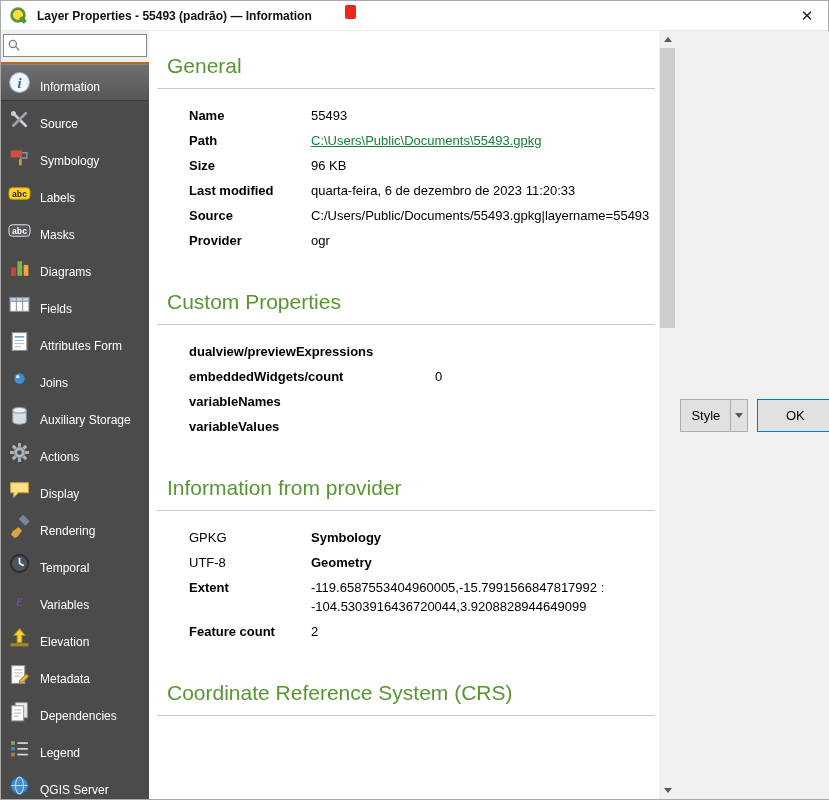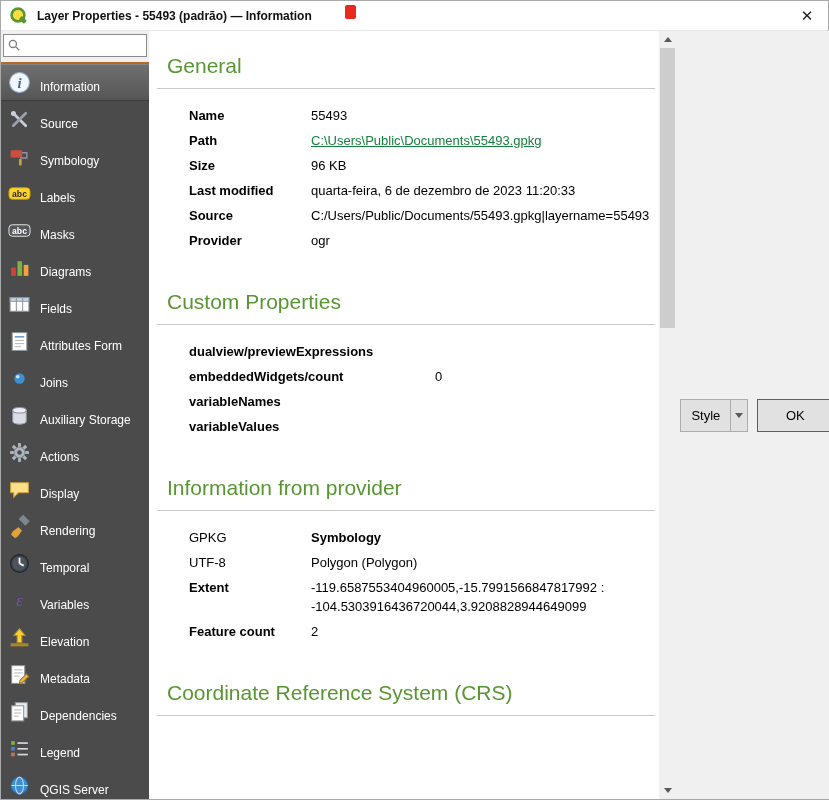--- a/index.html
+++ b/index.html
@@ -383,21 +383,21 @@
               <div class="pvalue"></div>
               <div class="plabel">variableValues</div>
               <div class="pvalue"></div>
             </div>
             <h2>Information from provider</h2>
             <div class="rule"></div>
             <div class="props">
               <div class="pvalue">GPKG</div>
               <div class="plabel">Symbology</div>
               <div class="pvalue">UTF-8</div>
-              <div class="pvalue">Polygon (Polygon)</div>
+              <div class="plabel">Geometry</div>
               <div class="plabel">Extent</div>
               <div class="pvalue">-119.6587553404960005,-15.7991566847817992 :
 -104.5303916436720044,3.9208828944649099</div>
               <div class="plabel">Feature count</div>
               <div class="pvalue">2</div>
             </div>
             <h2>Coordinate Reference System (CRS)</h2>
             <div class="rule"></div>
           </div>
         <div class="scrollbar">

